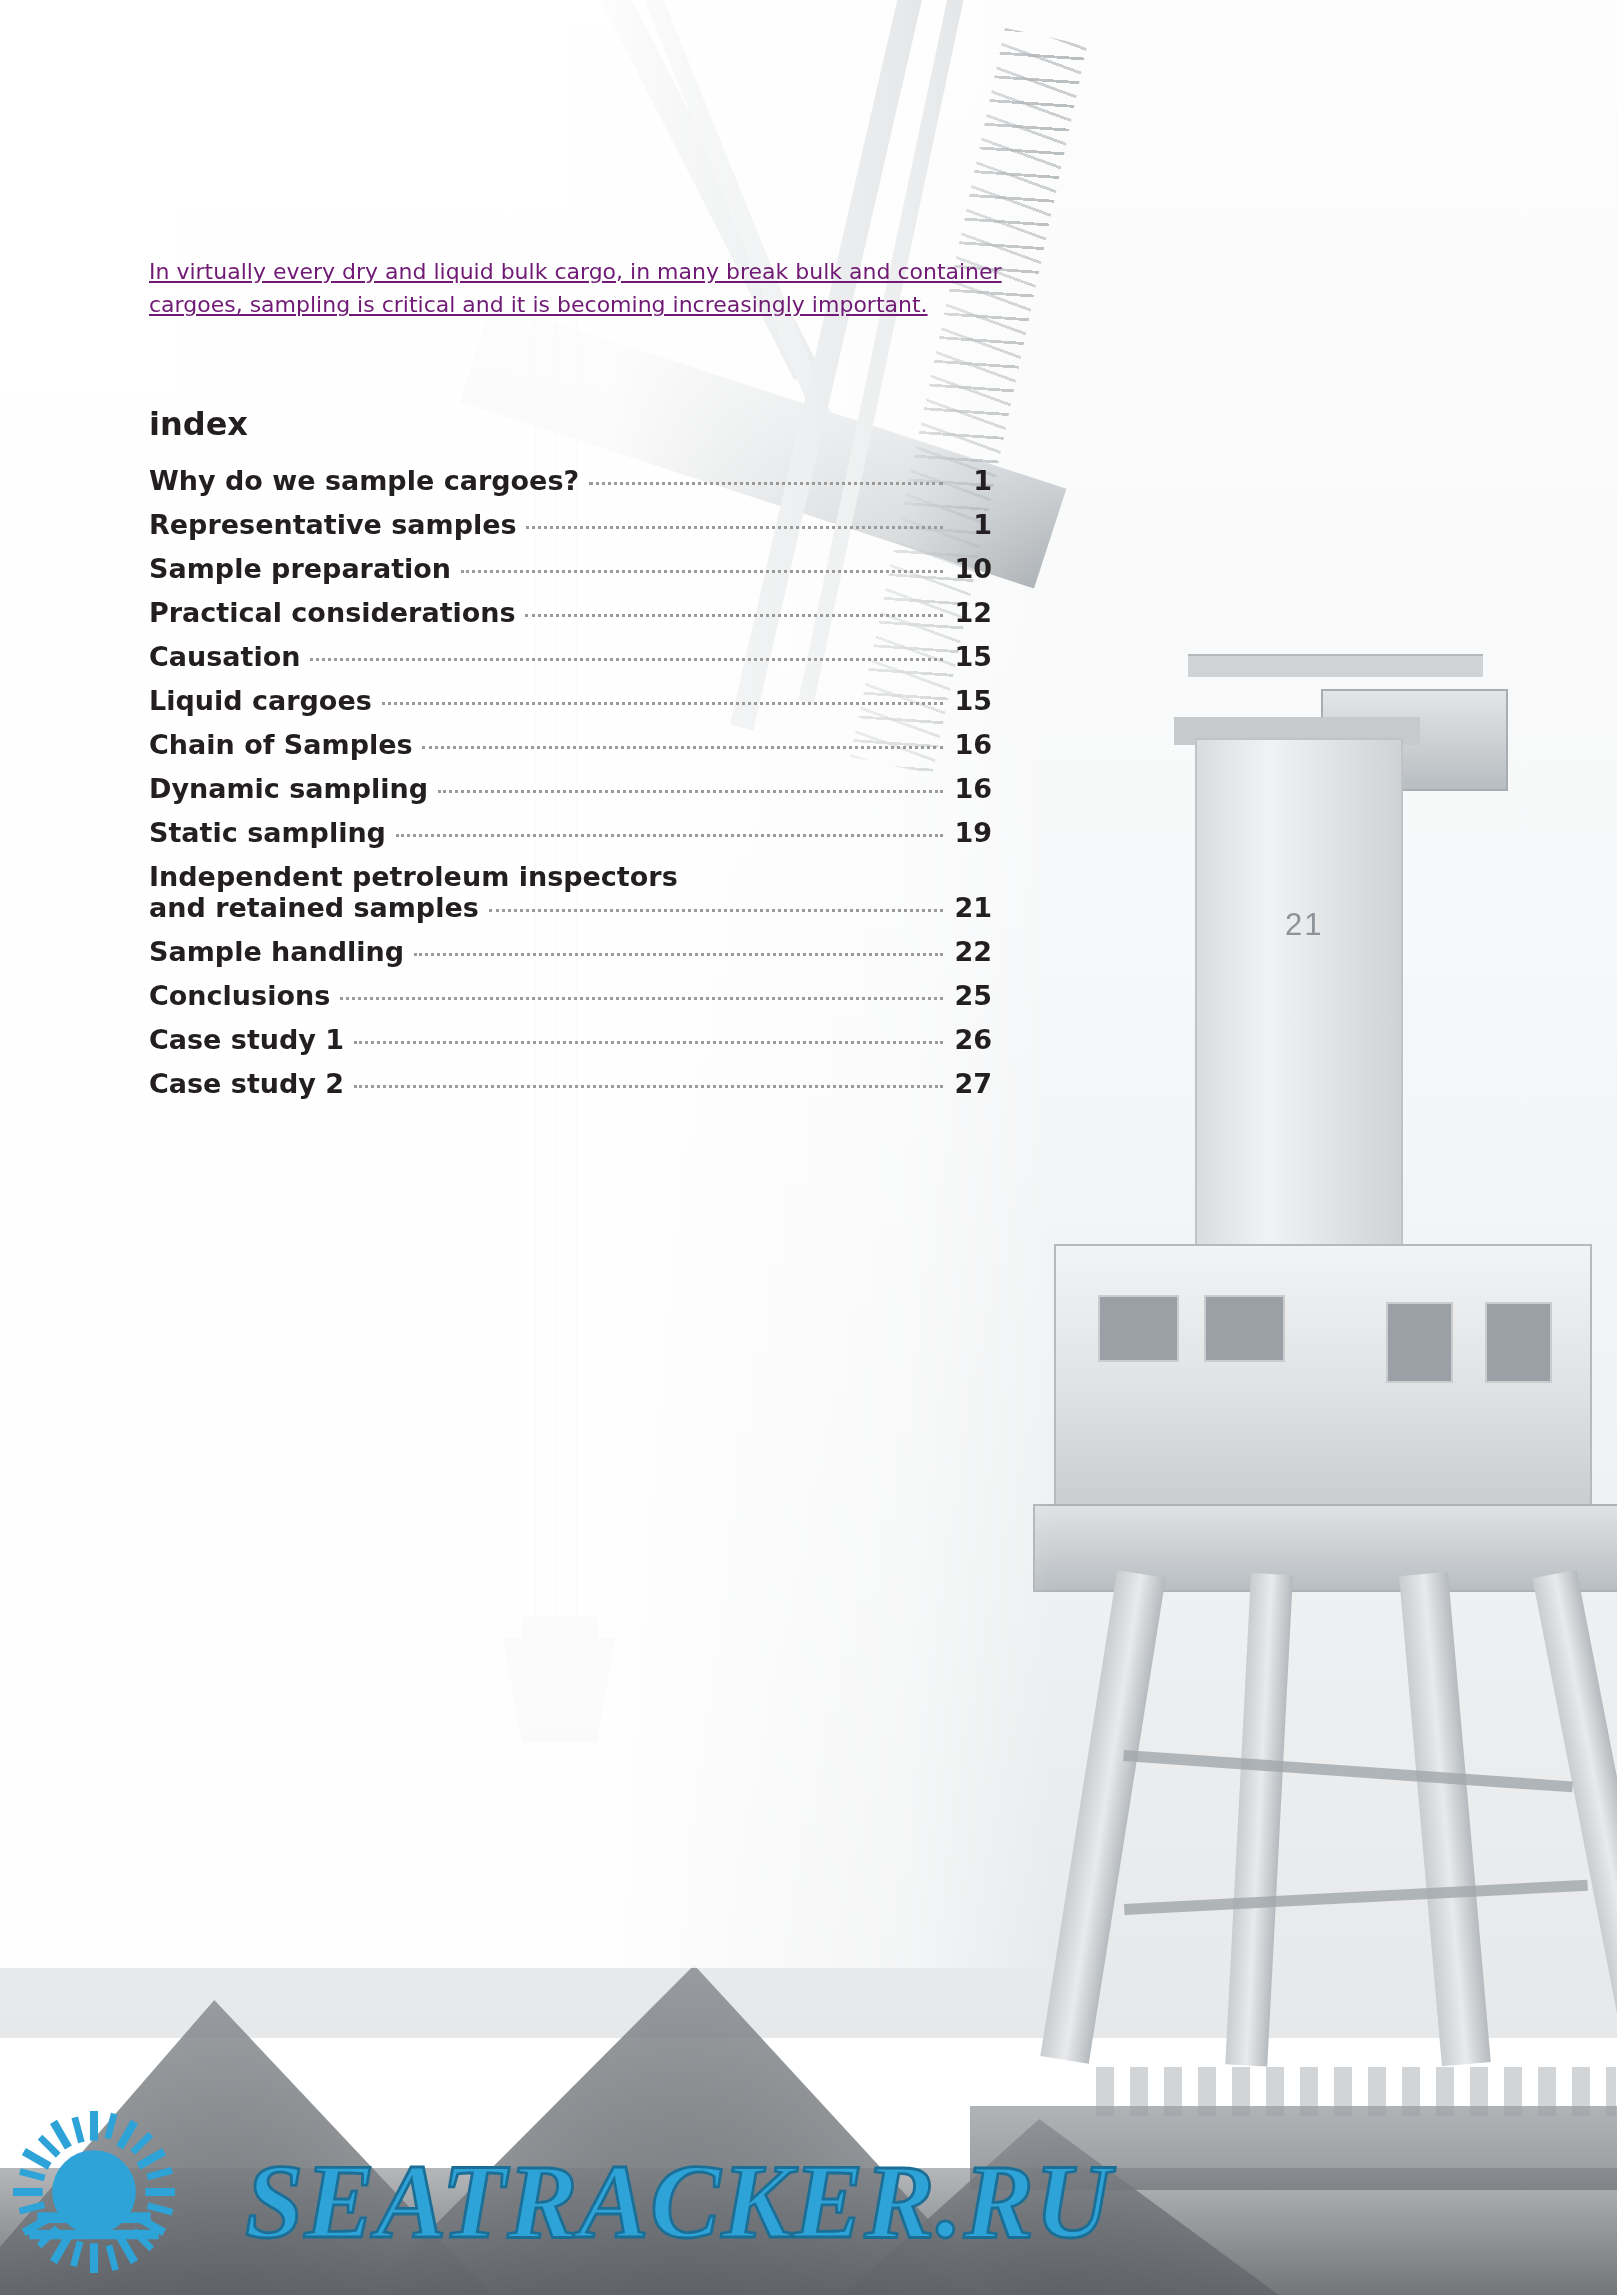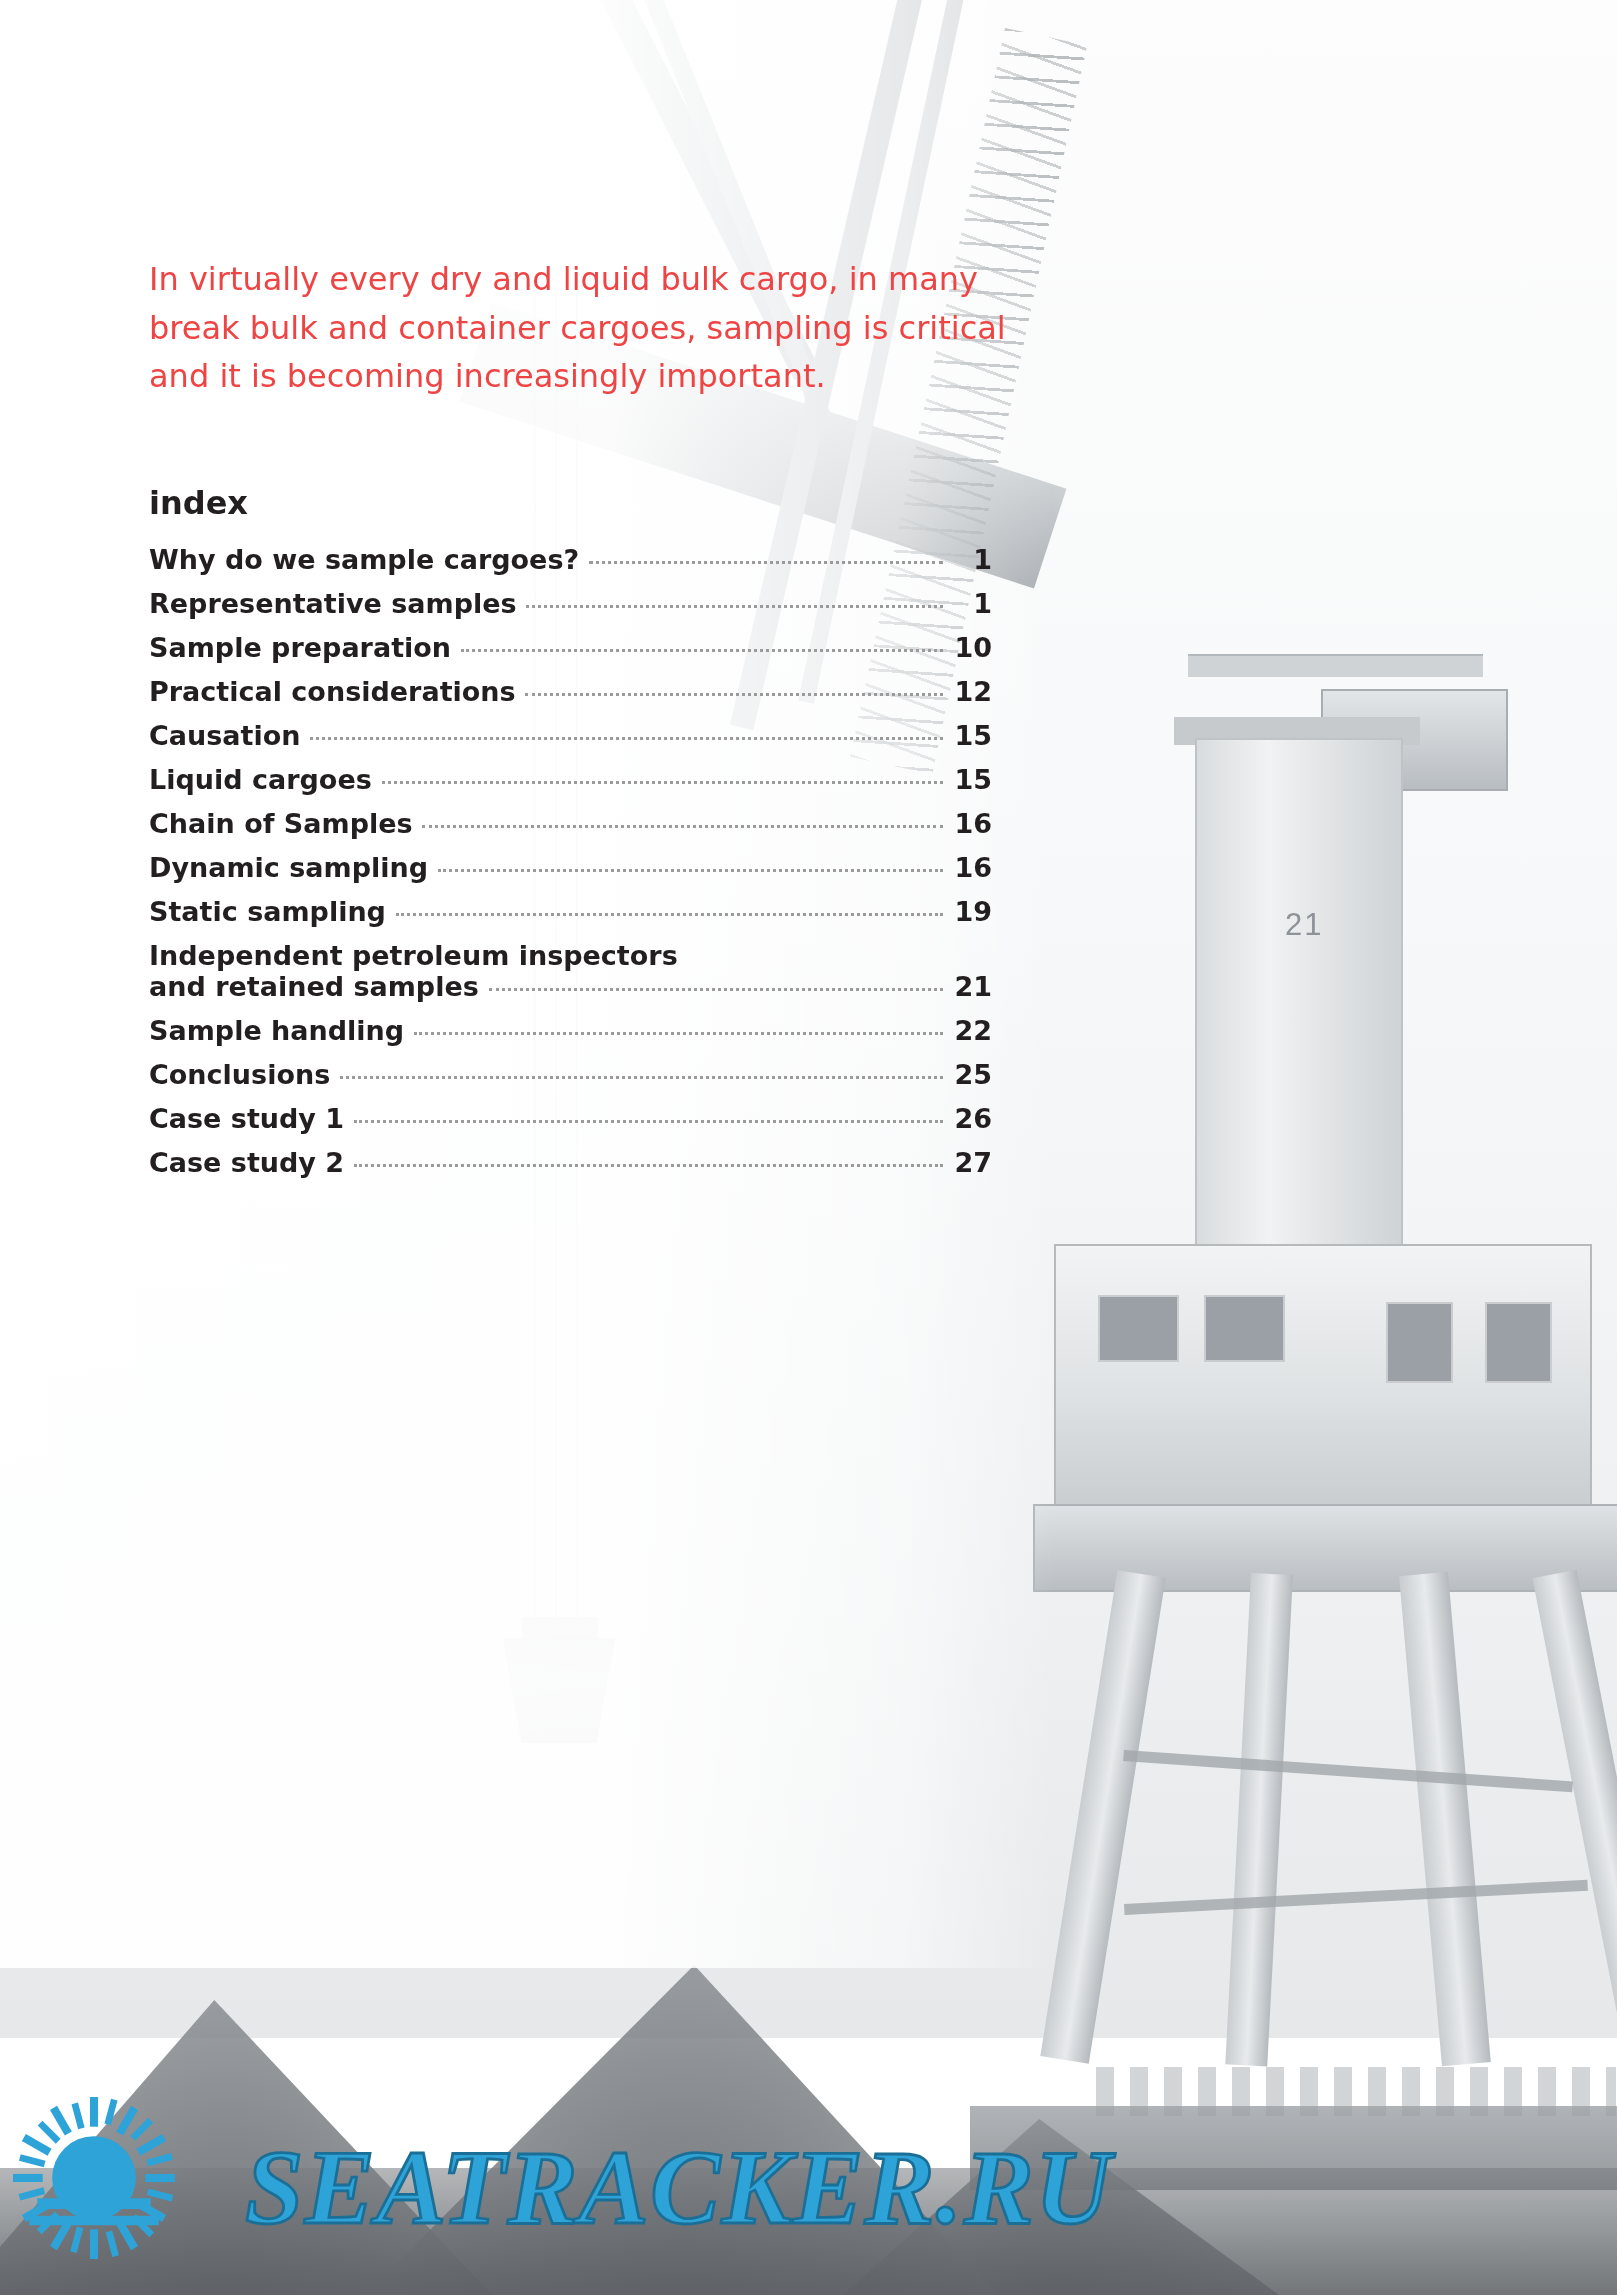--- a/index.html
+++ b/index.html
@@ -205,24 +205,25 @@
   .doc-title {
     font-size: 67px;
     line-height: 1.12;
     font-weight: 400;
     margin: 0;
     color: #231f20;
     letter-spacing: -0.7px;
   }
   .lede {
     margin: 44px 0 0 0;
-    font-size: 32px;
+    font-size: 22px;
     line-height: 1.52;
-    color: #ef4444;
+    color: #701a75;
     max-width: 1110px;
+    text-decoration: underline;
   }
   .index-heading {
     margin: 83px 0 24px 0;
     font-size: 32px;
     font-weight: 700;
     color: #231f20;
   }
 
   .toc { width: 843px; font-weight: bold; }
   .toc-row {
@@ -244,21 +245,21 @@
     min-width: 28px;
   }
   .toc-page { flex: 0 0 auto; text-align: right; min-width: 42px; }
   .toc-row.wrap2 { display: block; margin-bottom: 4.2px; }
   .toc-row.wrap2 .toc-label { display: block; }
 
   
   .watermark {
     position: absolute;
     left: 0;
-    bottom: 22px;
+    bottom: 8px;
     width: 1618px;
     height: 183px;
     pointer-events: none;
   }
   .wm-sun {
     position: absolute;
     left: 12.7px;
     bottom: 14px;
     width: 162px;
     height: 162px;

